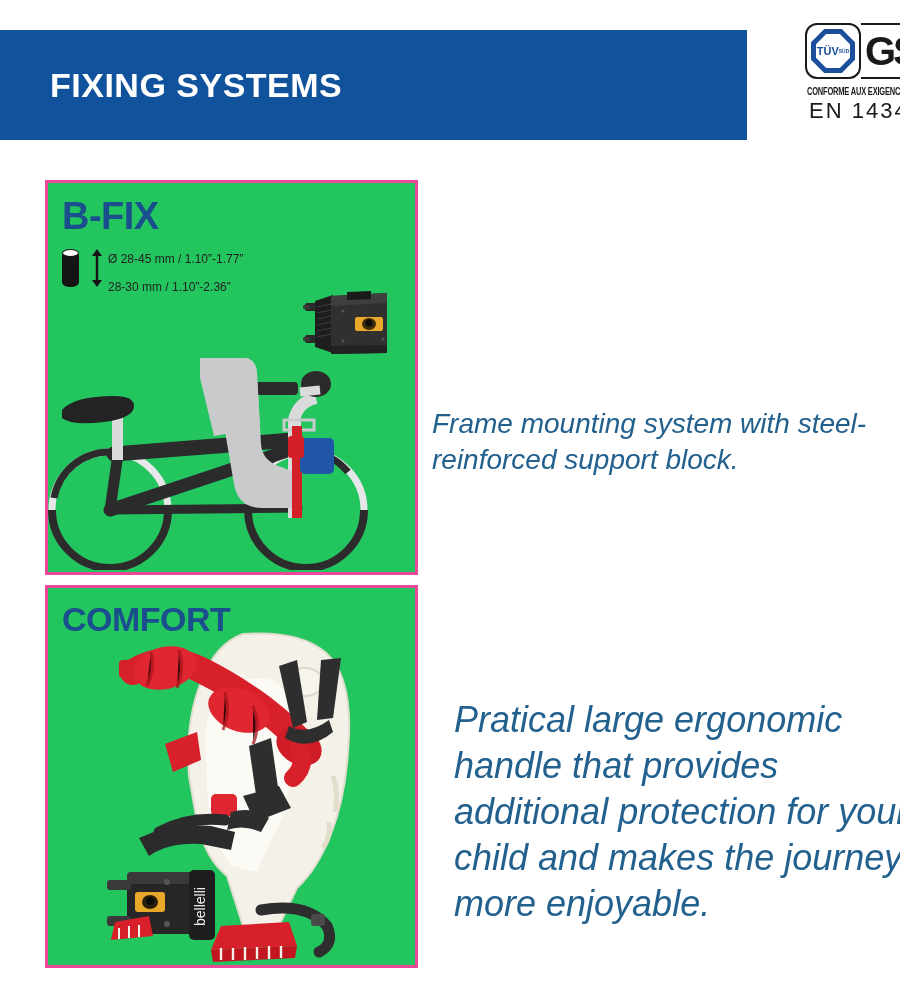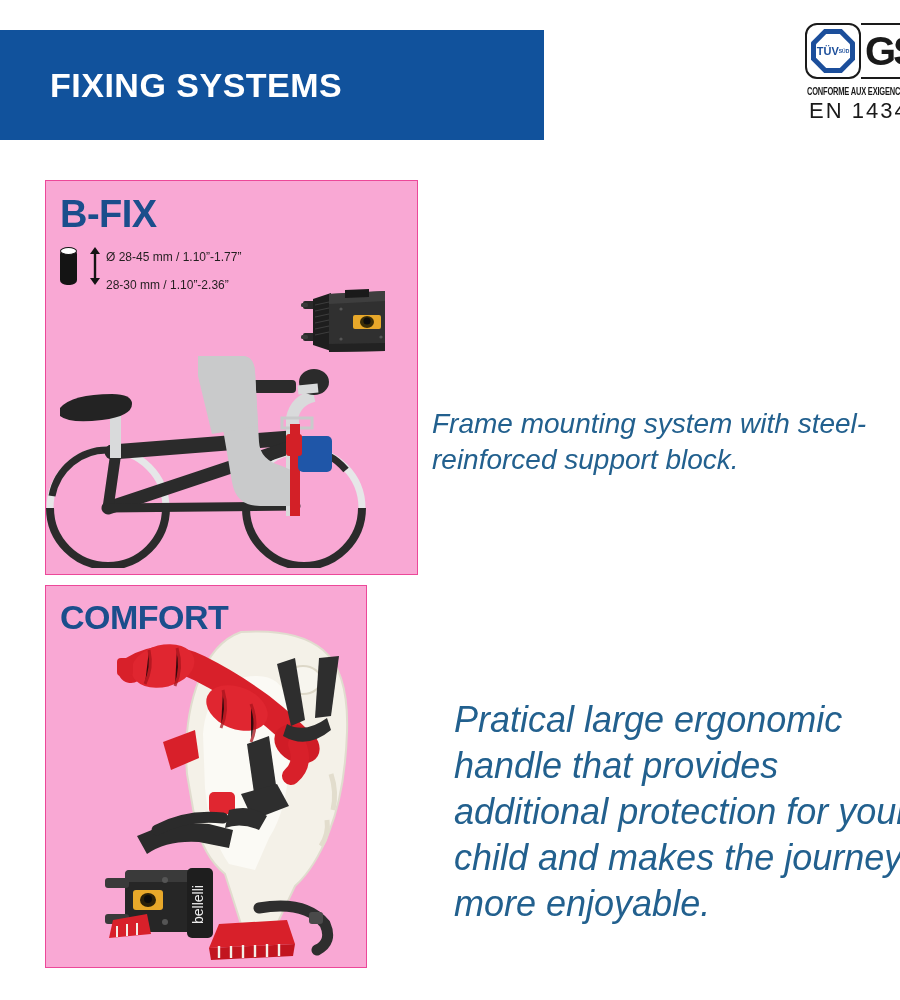--- a/index.html
+++ b/index.html
@@ -12,21 +12,21 @@
   #page {
     position:relative;
     width:900px; height:1000px;
     background:#ffffff;
   }
 
   
   #header-bar {
     position:absolute;
     left:0; top:30px;
-    width:544px; height:110px;
+    width:747px; height:110px;
     background:#11529C;
     display:flex; align-items:center;
   }
   #header-title {
     color:#ffffff;
     font-size:34px;
     font-weight:bold;
     letter-spacing:0.5px;
     padding-left:50px;
     font-family:"Liberation Sans", sans-serif;
@@ -117,25 +117,25 @@
     font-size:22px;
     color:#1a1a1a;
     letter-spacing:2px;
     white-space:nowrap;
     font-family:"Liberation Sans", sans-serif;
   }
 
   
   .panel {
     position:absolute;
-    border:1px solid #ec4899;
-    background:#f9a8d4;
+    border:3px solid #ec4899;
+    background:#22c55e;
   }
   #panel-bfix   { left:45px; top:180px; width:373px; height:395px; }
-  #panel-comfort{ left:45px; top:585px; width:322px; height:383px; }
+  #panel-comfort{ left:45px; top:585px; width:373px; height:383px; }
 
   .panel-title {
     position:absolute;
     color:#1B4E8C;
     font-weight:bold;
     font-family:"Liberation Sans", sans-serif;
   }
   #bfix-title    { left:14px; top:12px; font-size:38px; letter-spacing:-0.5px; }
   #comfort-title { left:14px; top:12px; font-size:34px; letter-spacing:-0.5px; }
 

